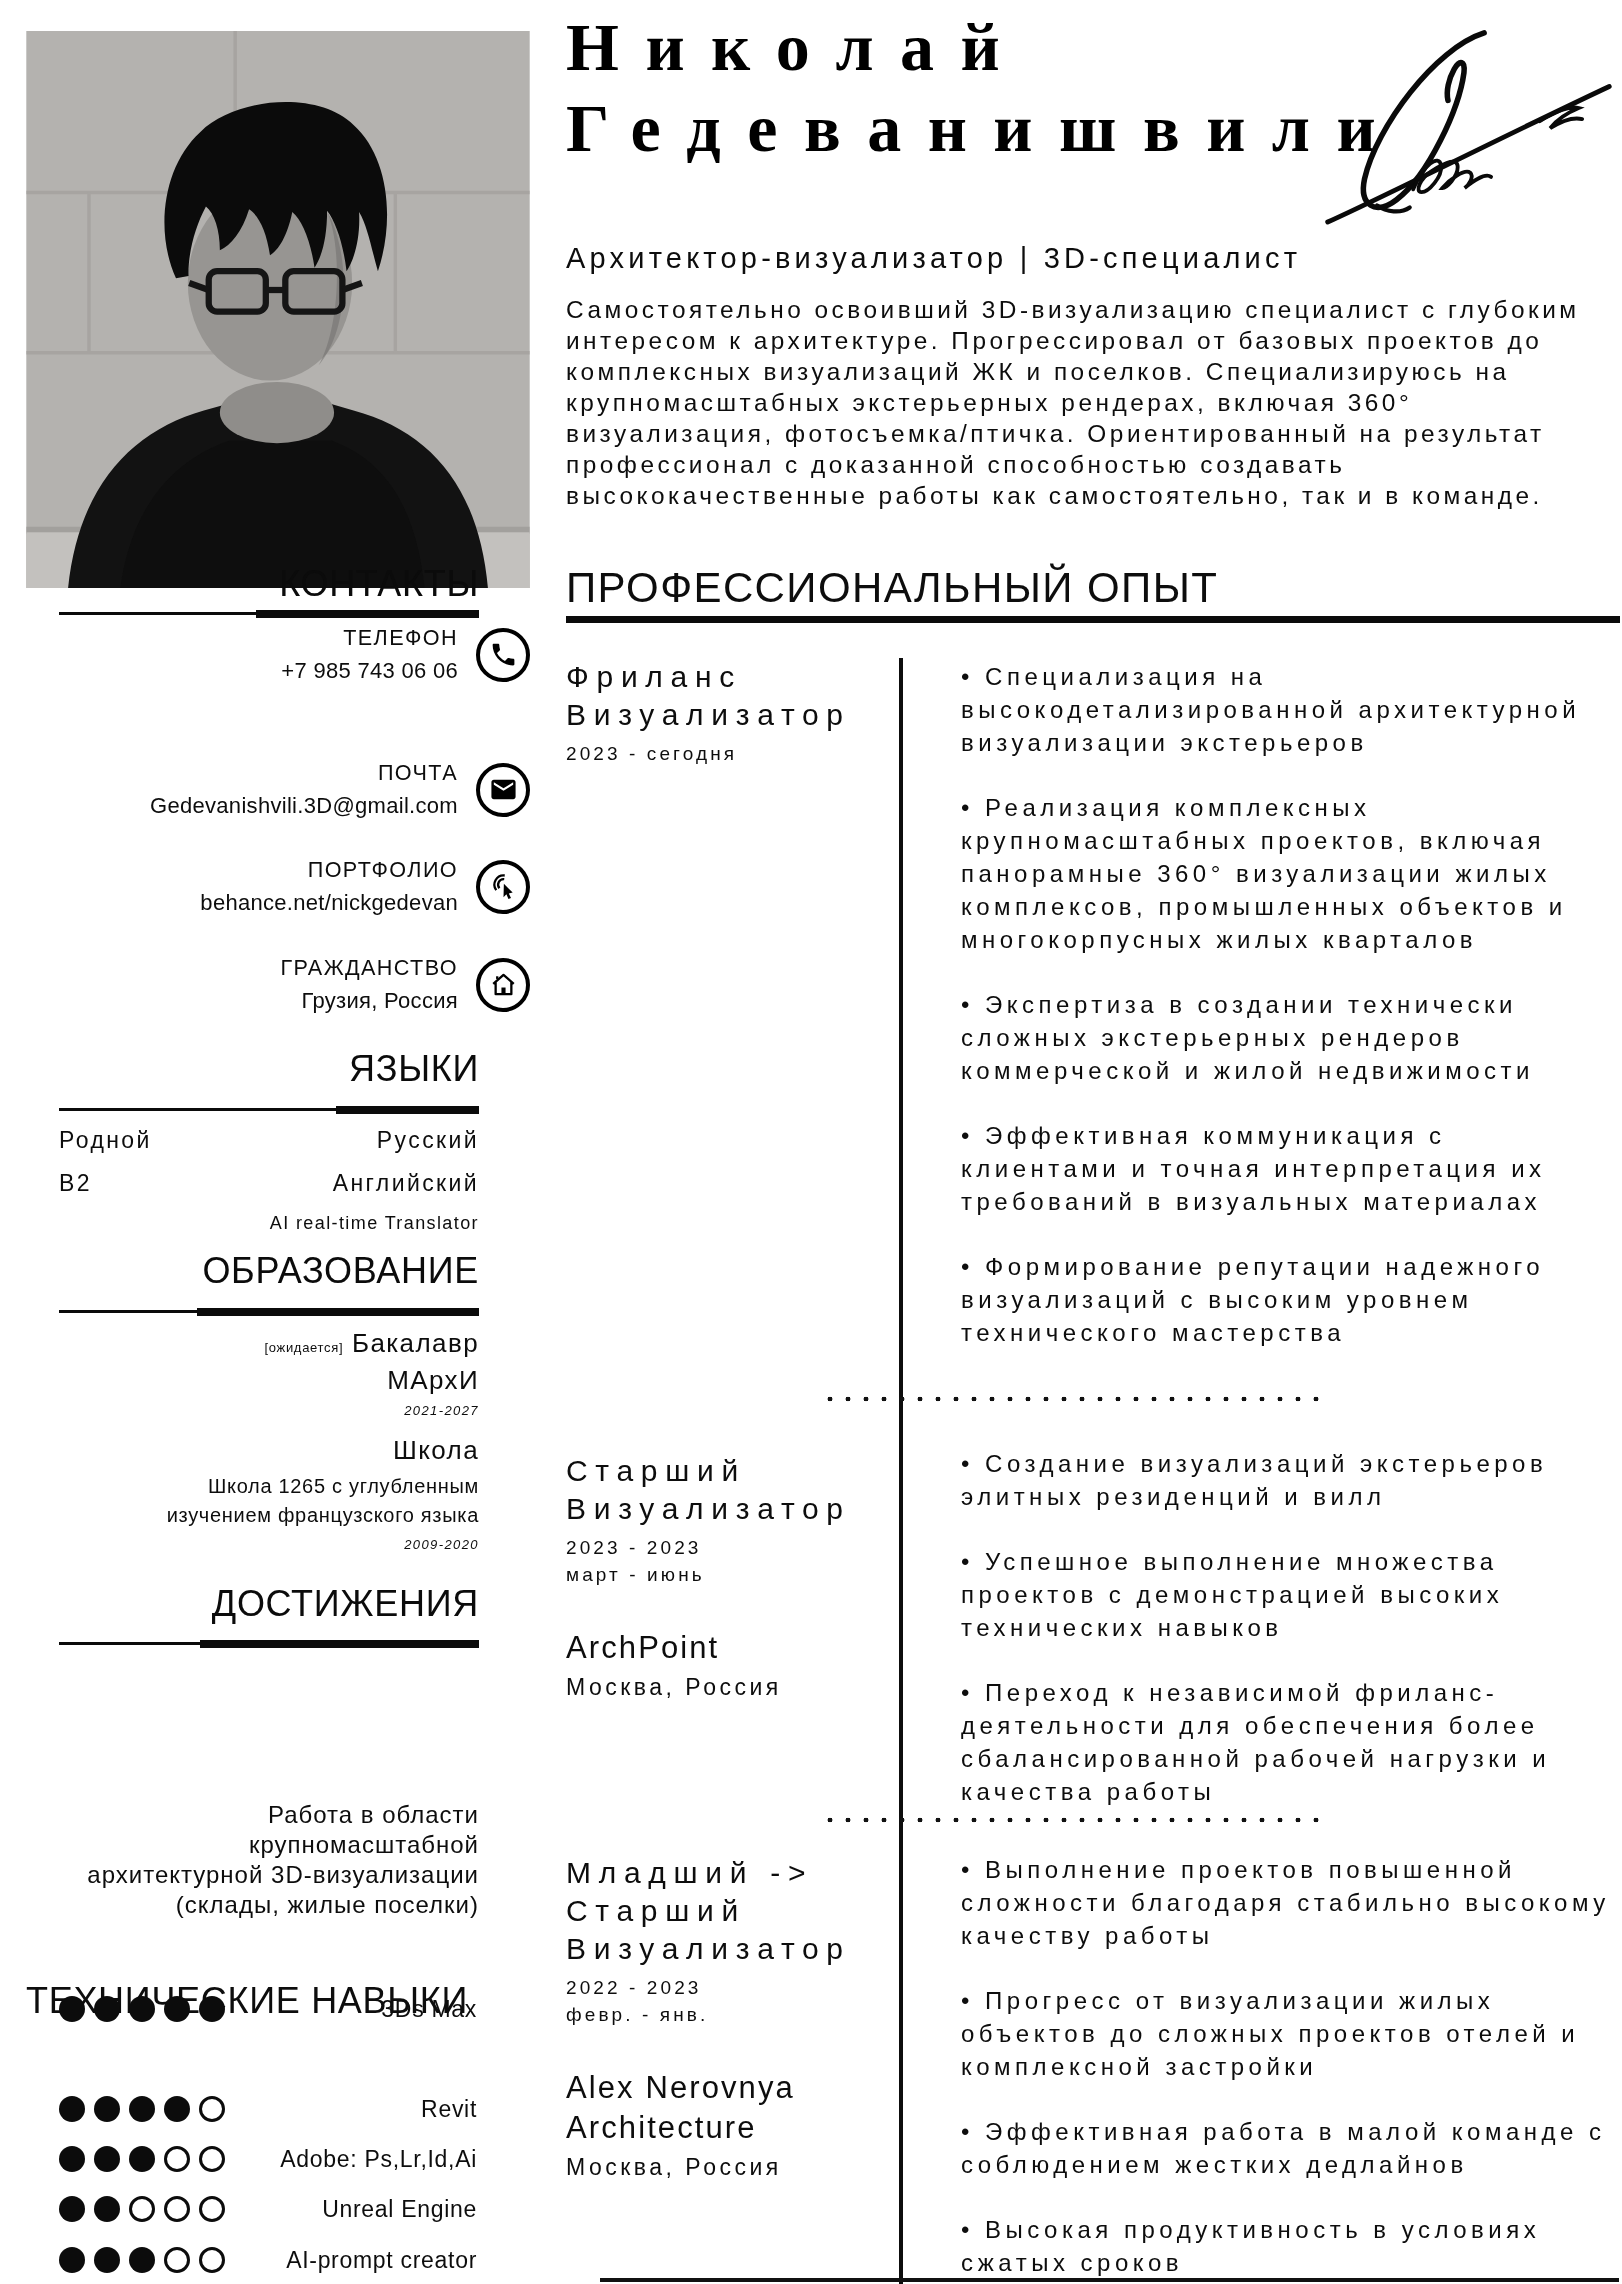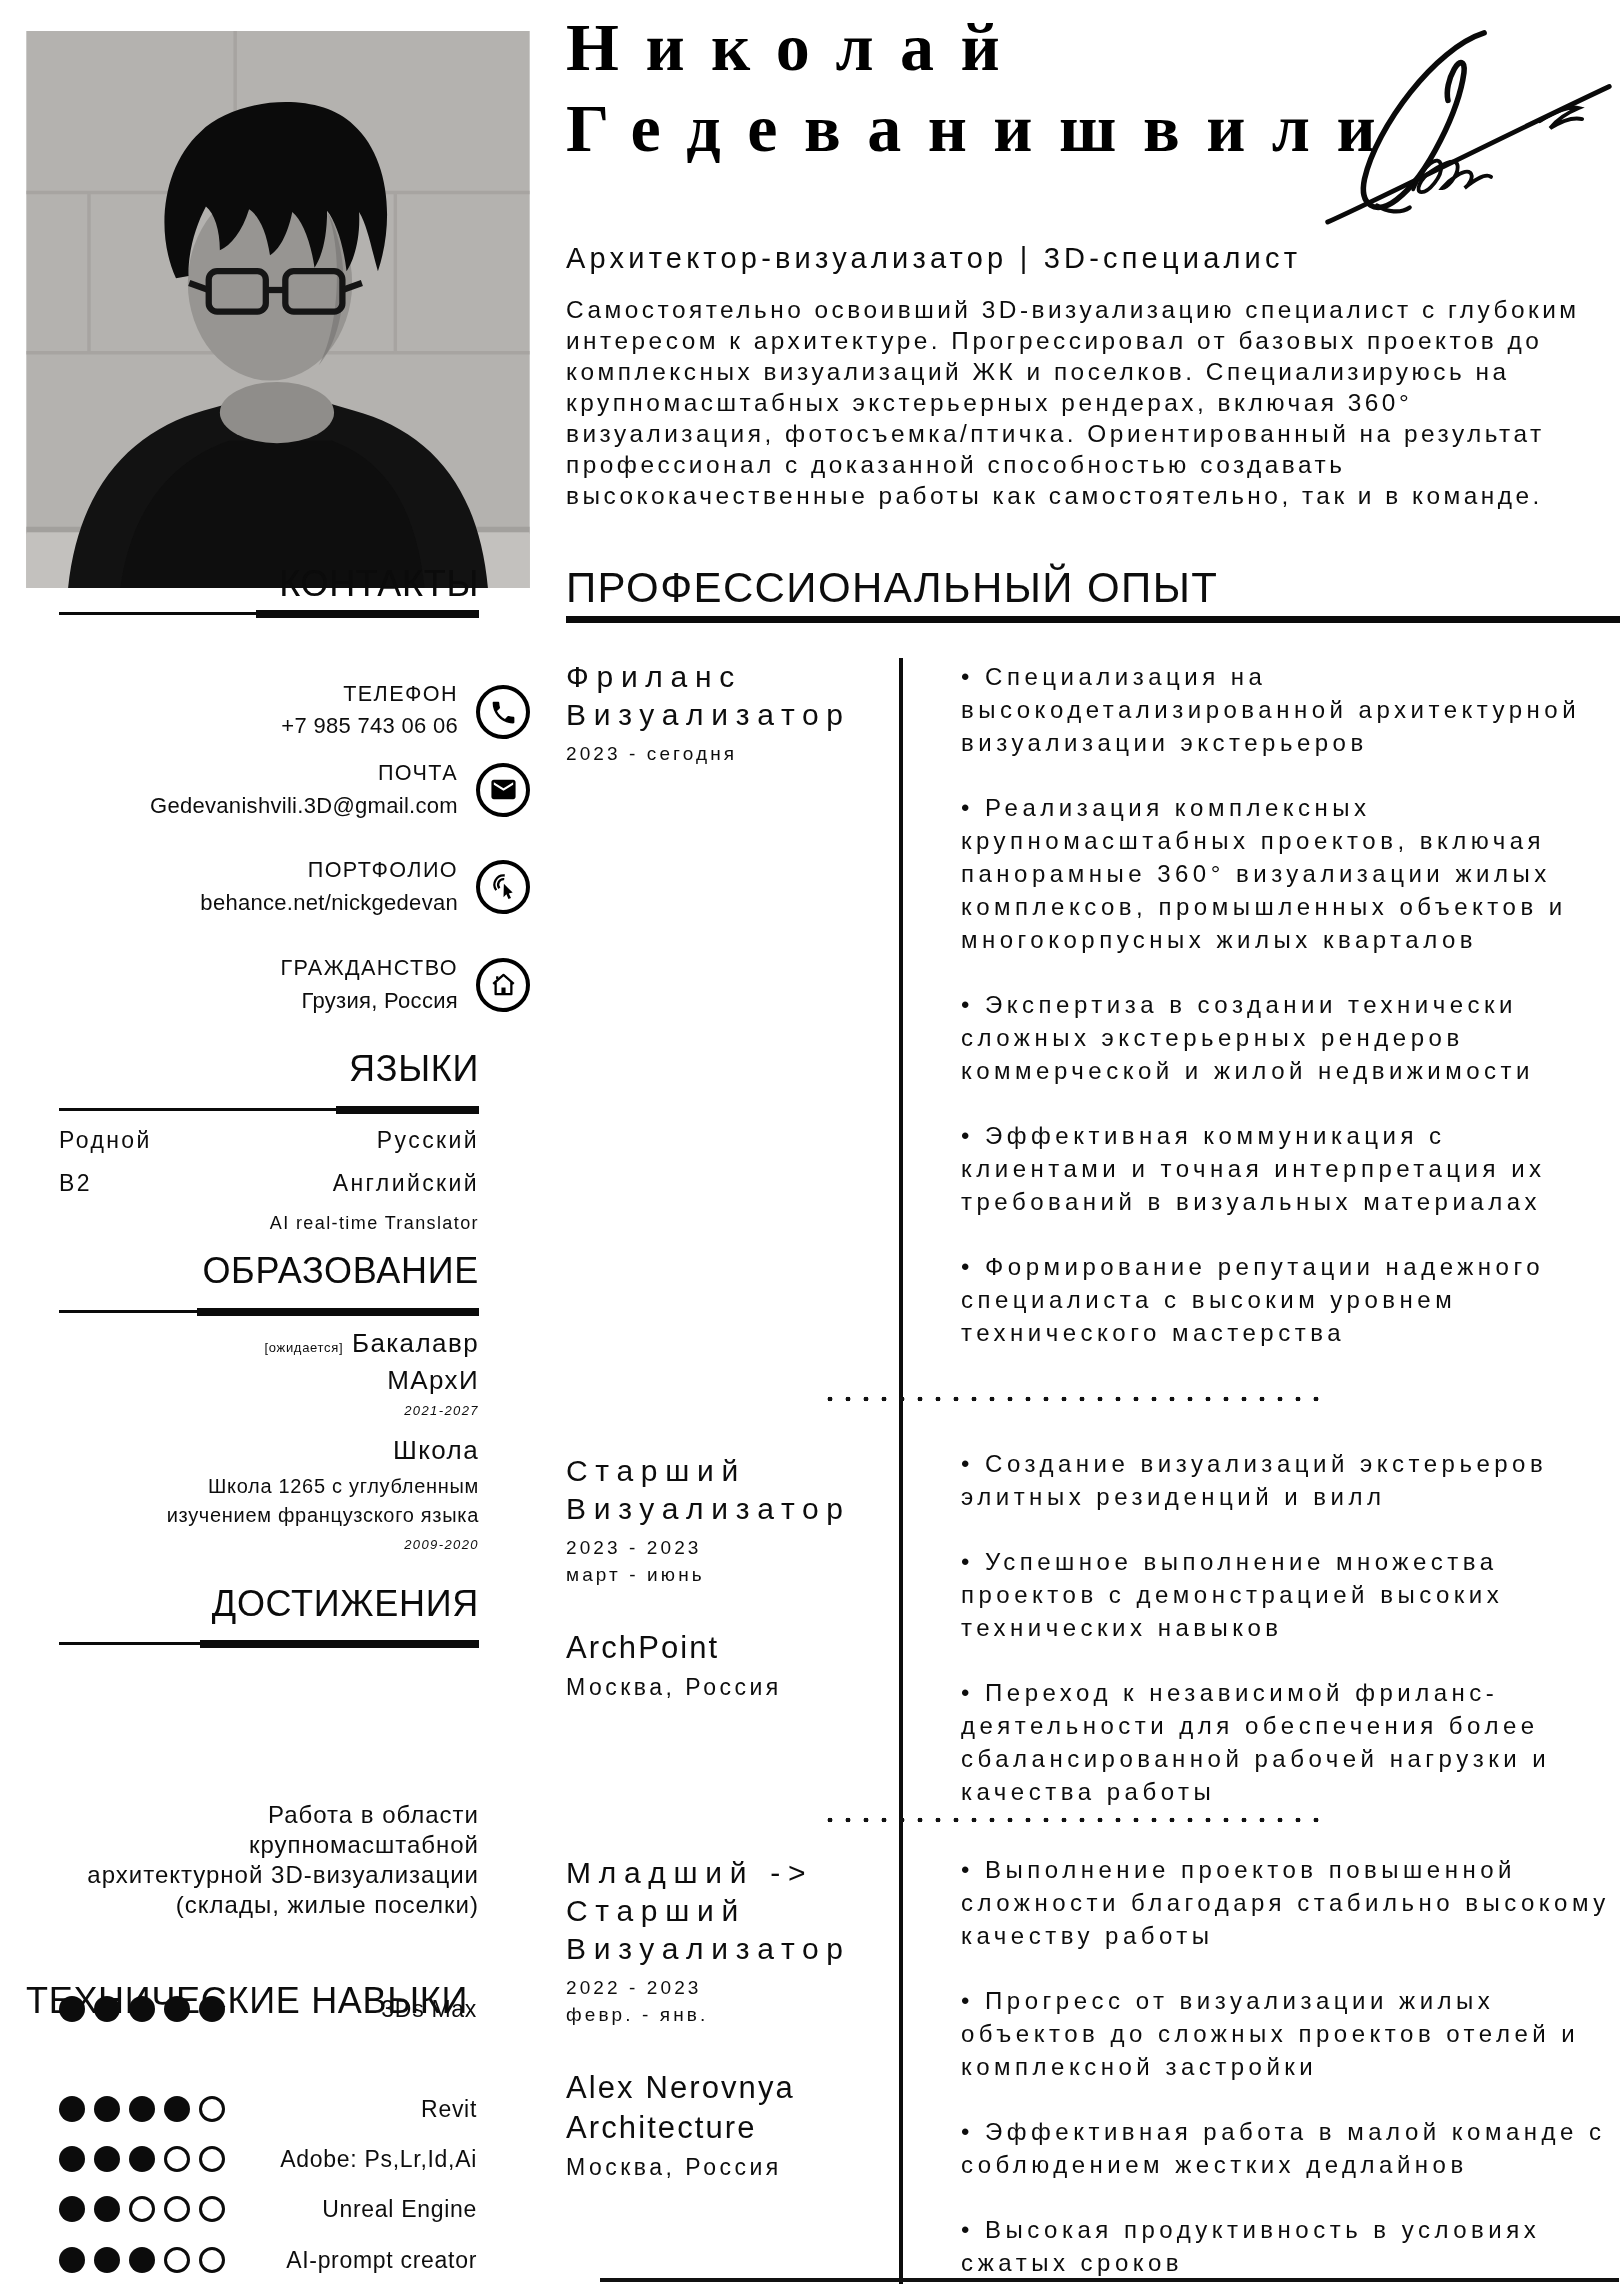--- a/index.html
+++ b/index.html
@@ -108,21 +108,21 @@
       </g>
     </svg>
   </div>
 
   <div class="side-head" style="top:563px;">КОНТАКТЫ</div>
   <div class="sec-underline" style="top:610px;">
     <span class="thin"></span>
       <span class="thick" style="width:223px;"></span>
   </div>
 
-  <div class="contact-row" style="top:662px;align-items:flex-end;">
+  <div class="contact-row" style="top:616px;">
     <div class="contact-text">
       <div class="contact-label">ТЕЛЕФОН</div>
       <div class="contact-value">+7 985 743 06 06</div>
     </div>
     <span class="icon-ring">
       <svg viewBox="0 0 24 24">
           <path fill="#000" d="M6.62 10.79c1.44 2.83 3.76 5.14 6.59 6.59l2.2-2.21c.27-.27.67-.36 1.02-.24 1.12.37 2.33.57 3.57.57.55 0 1 .45 1 1V20c0 .55-.45 1-1 1-9.39 0-17-7.61-17-17 0-.55.45-1 1-1h3.5c.55 0 1 .45 1 1 0 1.25.2 2.45.57 3.57.11.35.03.74-.25 1.02l-2.2 2.2z"></path>
         </svg>
     </span>
   </div>
@@ -291,21 +291,21 @@
   <div class="job-left" style="top:658px;">
     <div class="job-role">Фриланс
 Визуализатор</div>
     <div class="job-period">2023 - сегодня</div>
   </div>
   <div class="bullets" style="top:660px;">
     <p>Специализация на высокодетализированной архитектурной визуализации экстерьеров</p>
     <p>Реализация комплексных крупномасштабных проектов, включая панорамные 360° визуализации жилых комплексов, промышленных объектов и многокорпусных жилых кварталов</p>
     <p>Экспертиза в создании технически сложных экстерьерных рендеров коммерческой и жилой недвижимости</p>
     <p>Эффективная коммуникация с клиентами и точная интерпретация их требований в визуальных материалах</p>
-    <p>Формирование репутации надежного специалиста с высоким уровнем технического мастерства</p>
+    <p>Формирование репутации надежного визуализаций с высоким уровнем технического мастерства</p>
   </div>
 
   <div class="job-left" style="top:1452px;">
     <div class="job-role">Старший
 Визуализатор</div>
     <div class="job-period">2023 - 2023</div>
     <div class="job-months">март - июнь</div>
     <div class="job-company">ArchPoint</div>
     <div class="job-location">Москва, Россия</div>
   </div>

